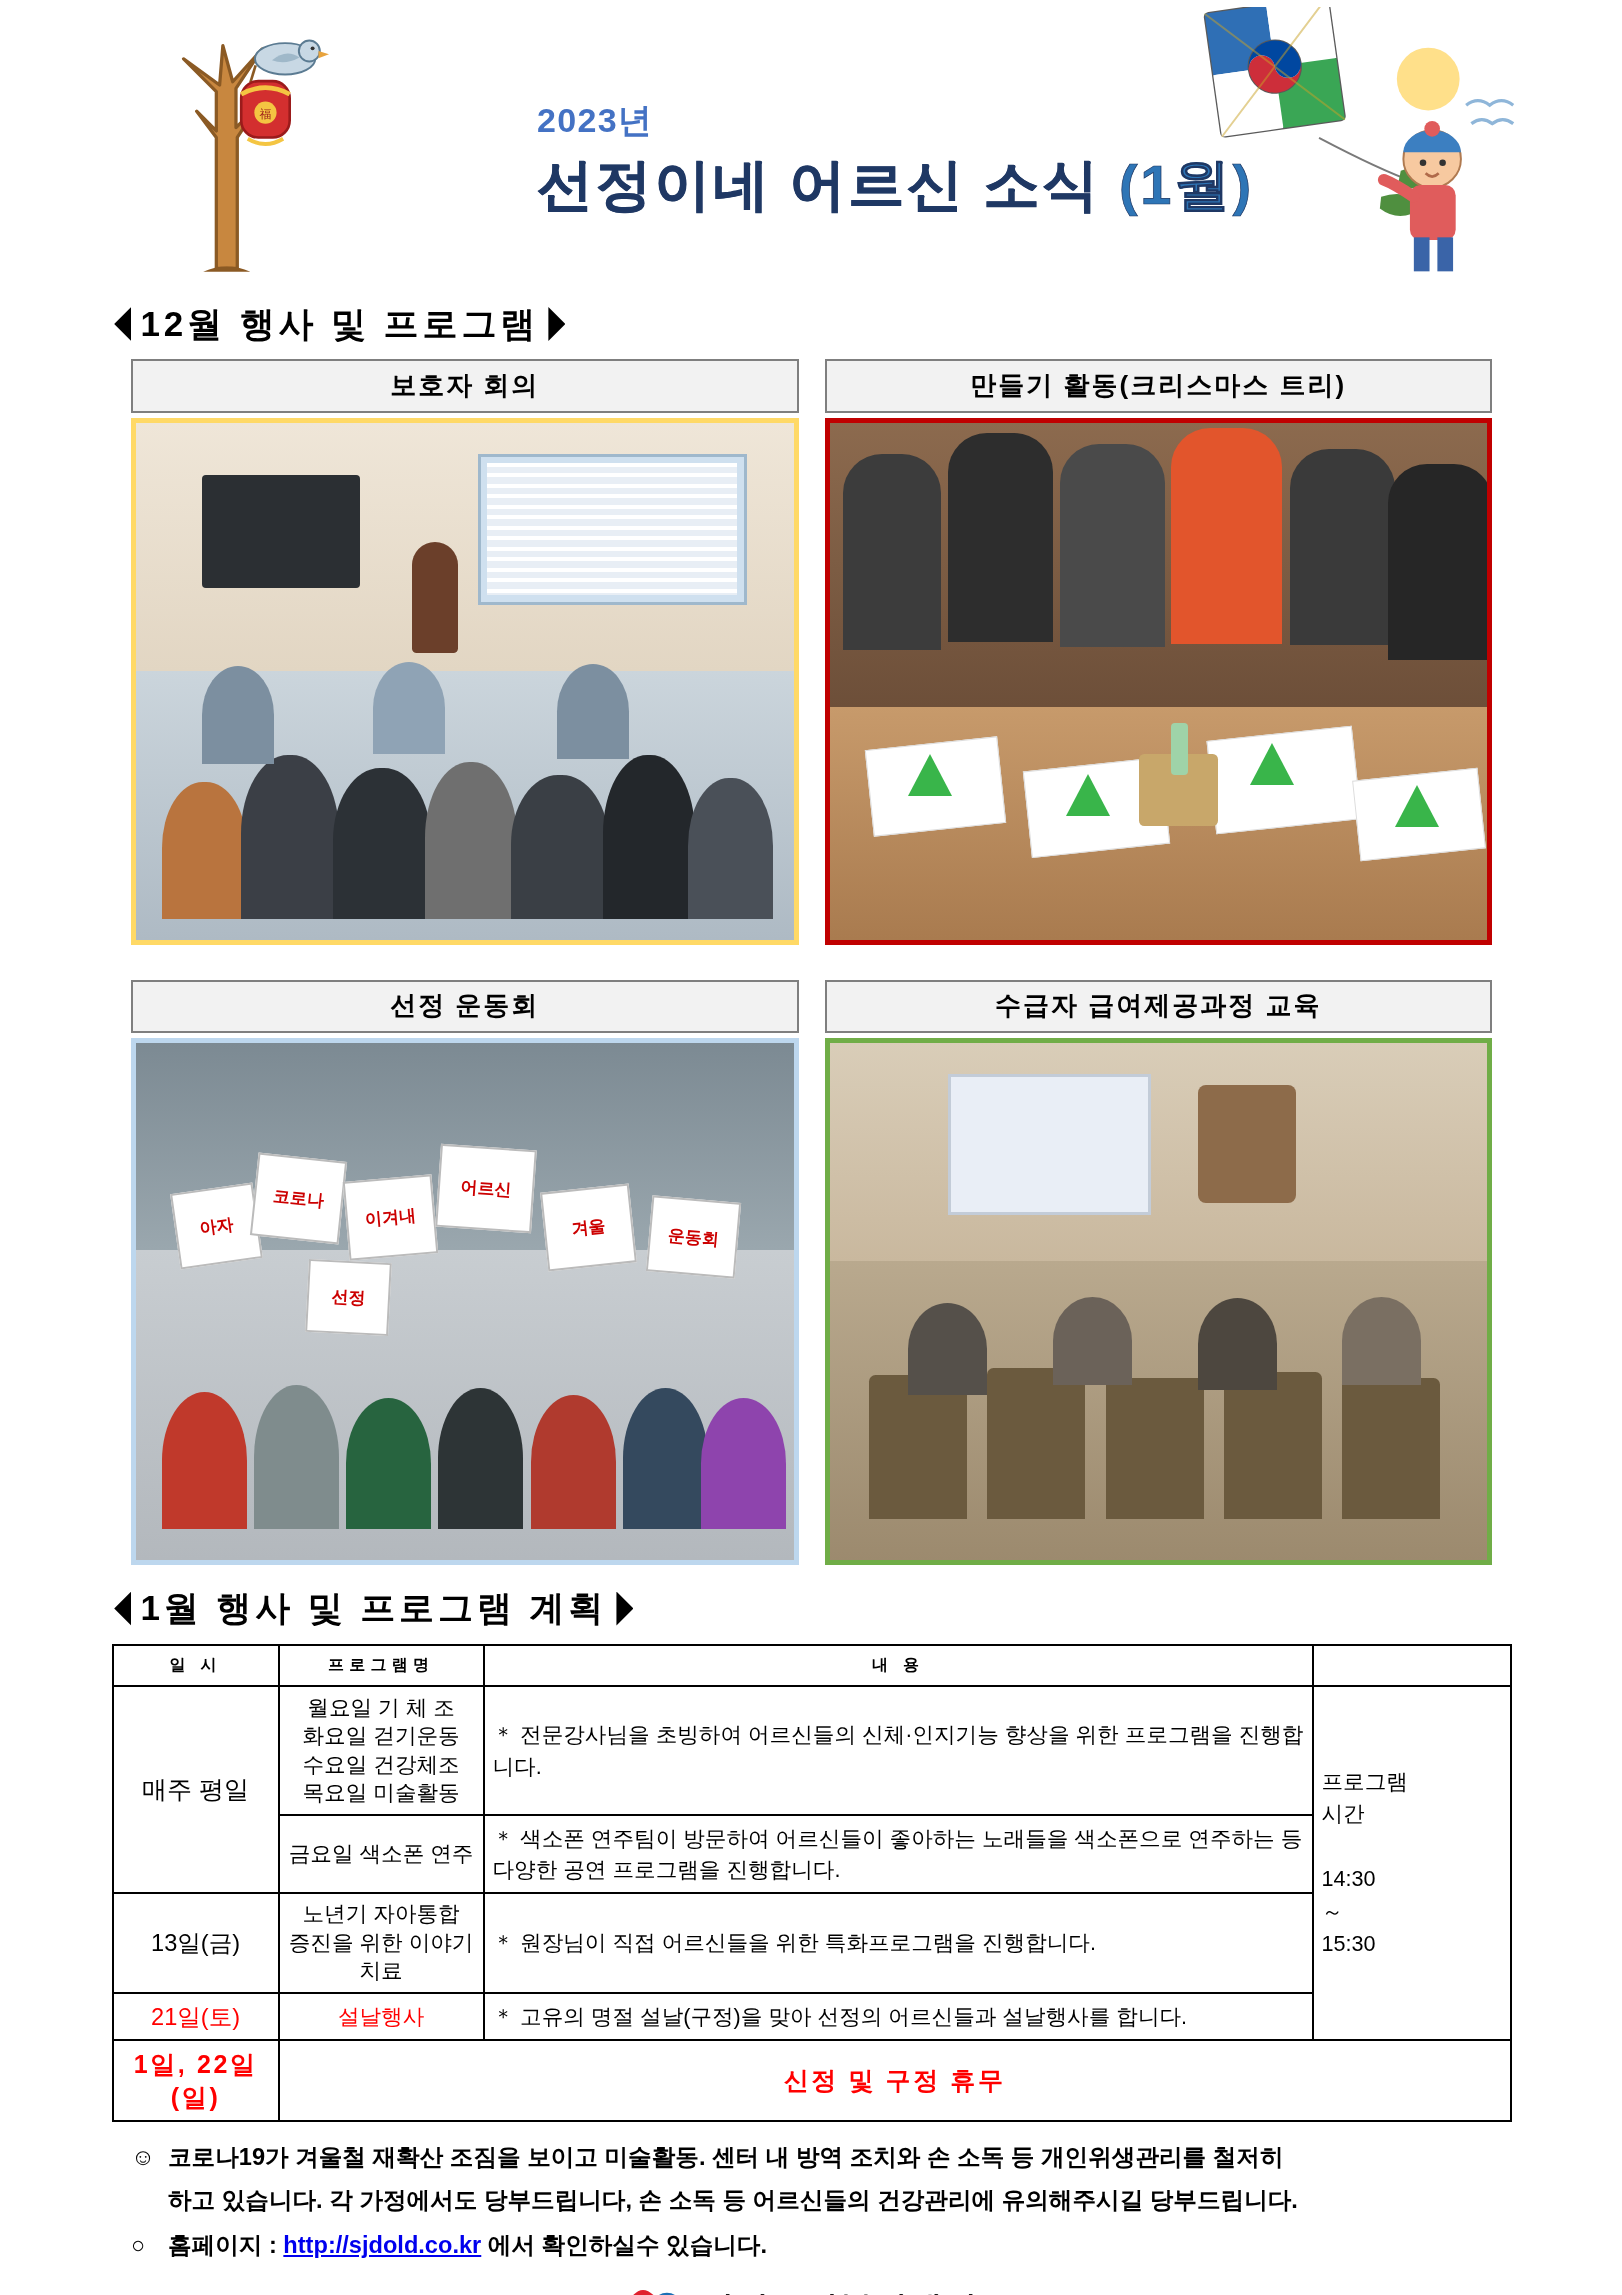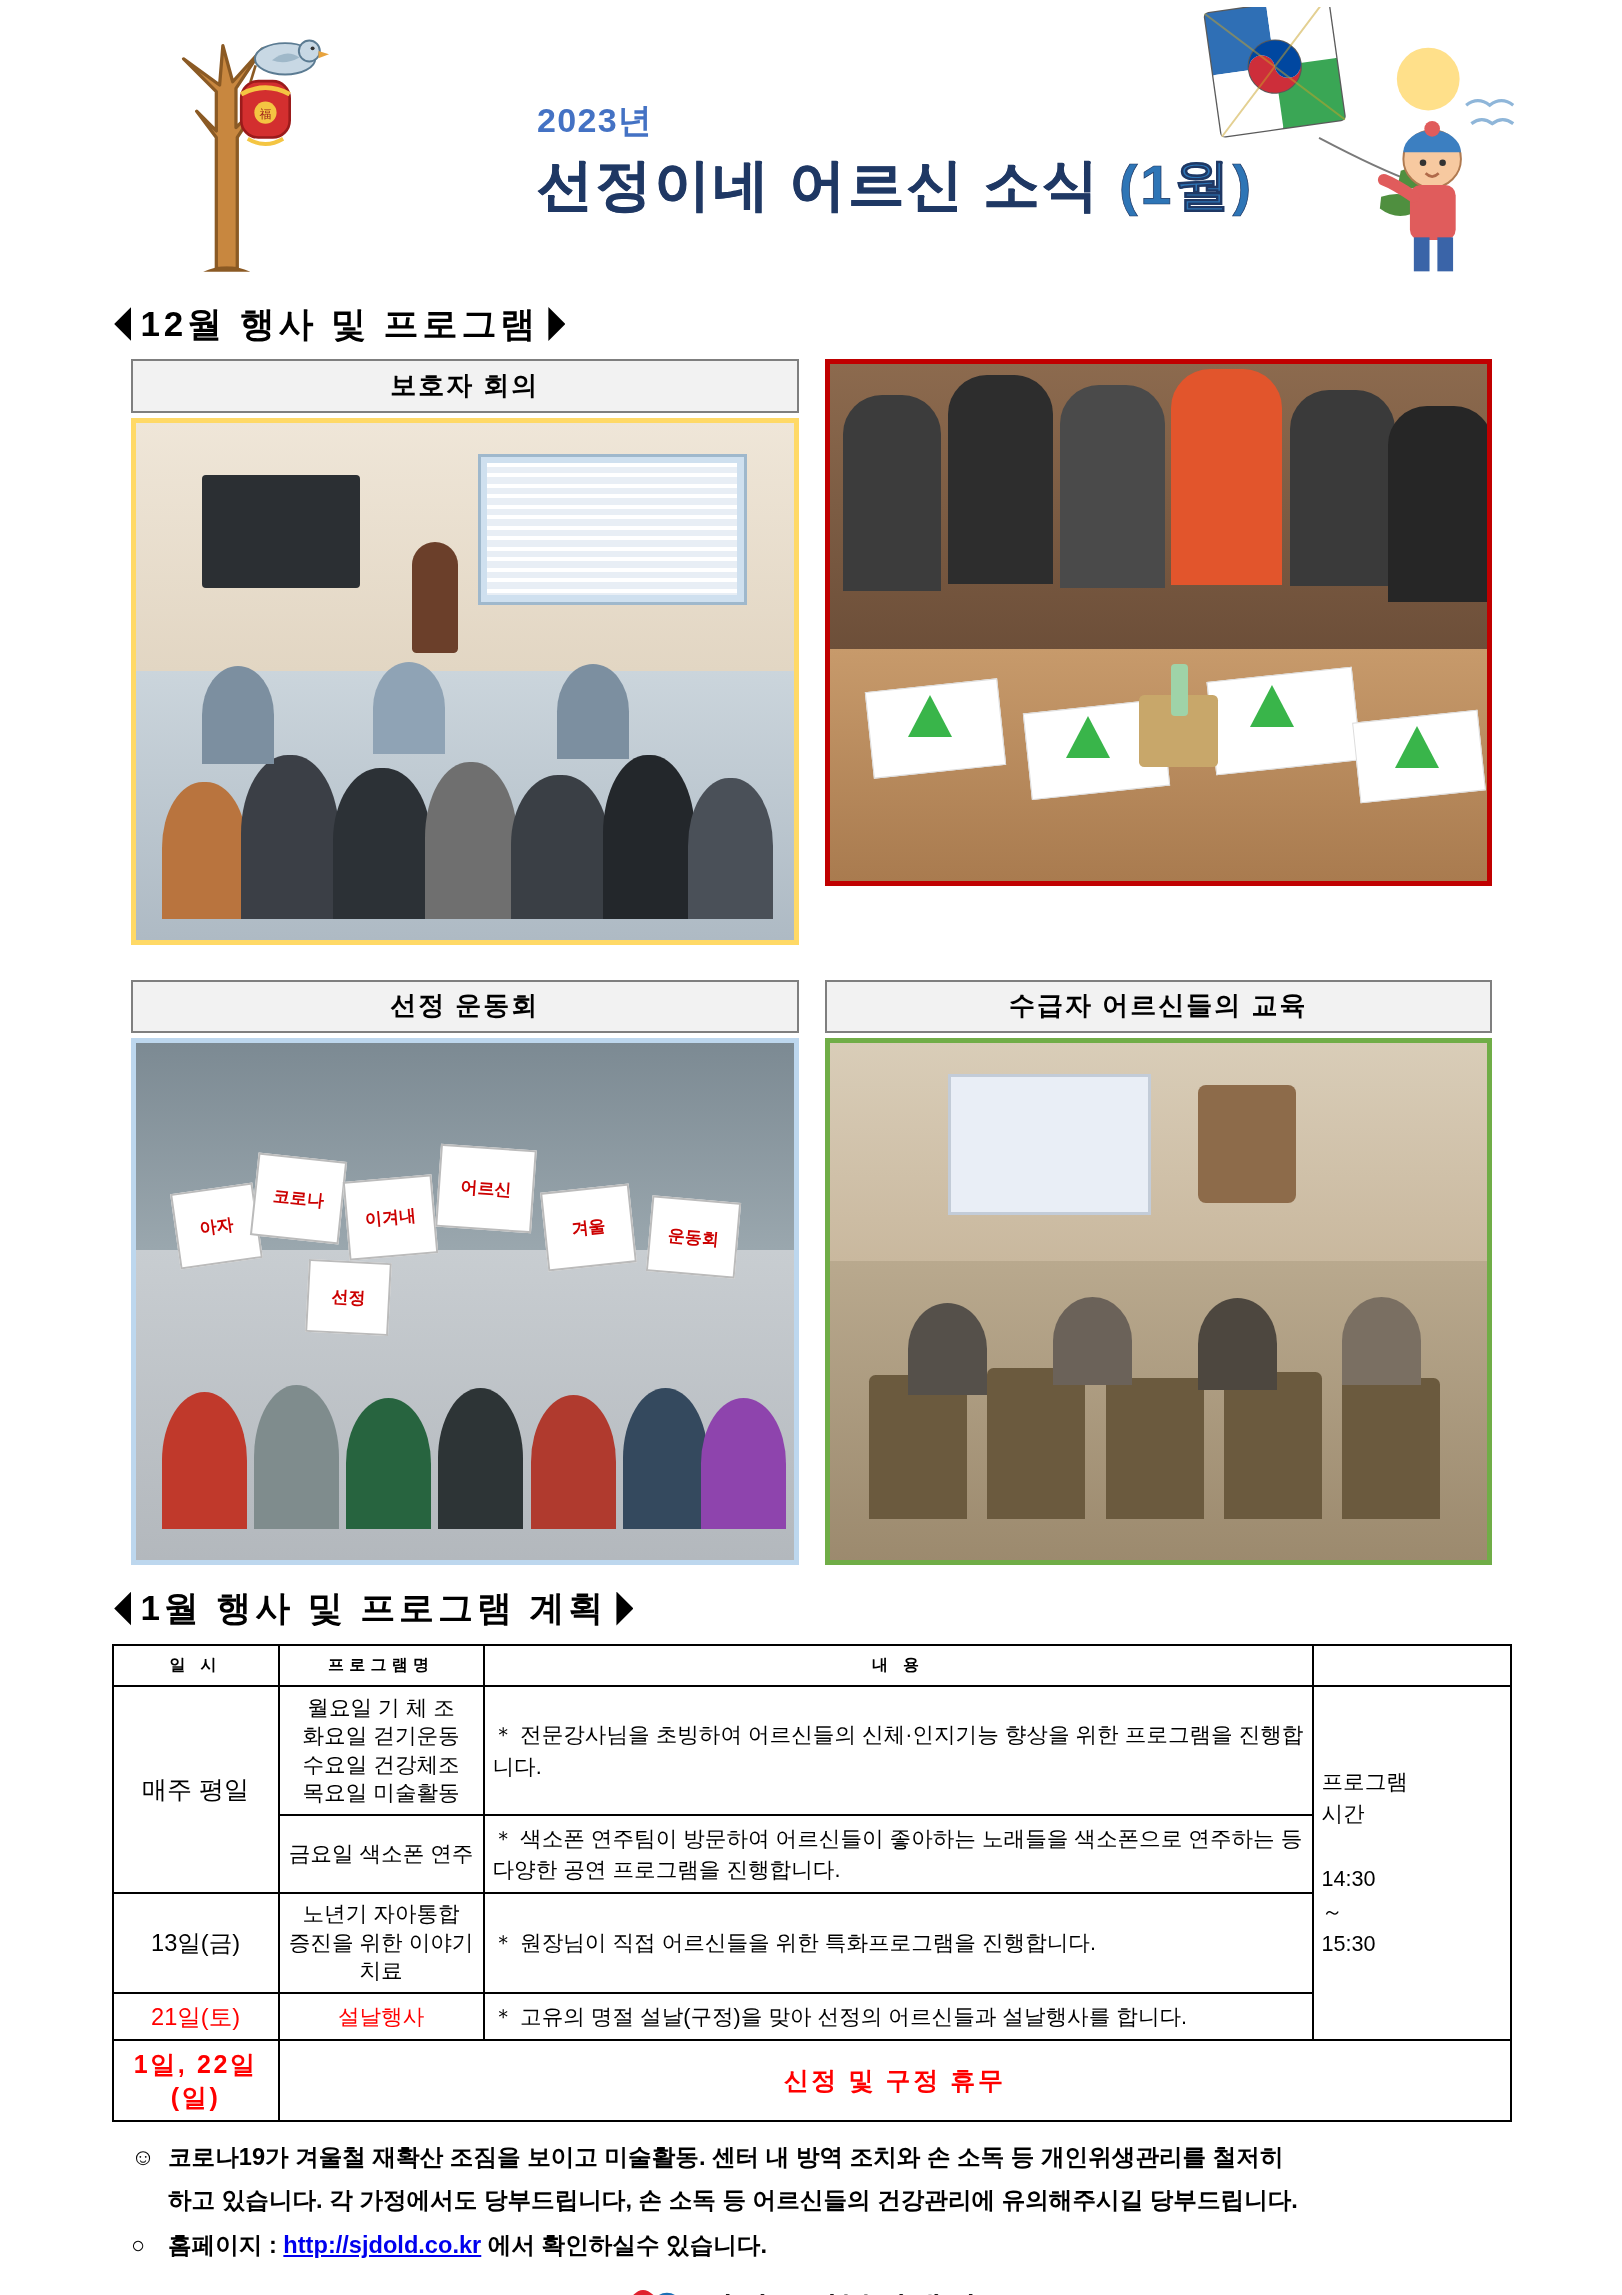--- a/index.html
+++ b/index.html
@@ -315,20 +315,21 @@
           <div class="s1-person" style="left:71%; width:92px; height:164px; background:#23272b;"></div>
           <div class="s1-person" style="left:84%; width:85px; height:141px; background:#4a5058;"></div>
           <div class="s1-person" style="left:10%; bottom:34%; width:72px; height:98px; background:#7c8fa0; border-radius:50% 50% 0 0;"></div>
           <div class="s1-person" style="left:36%; bottom:36%; width:72px; height:92px; background:#8fa3b5; border-radius:50% 50% 0 0;"></div>
           <div class="s1-person" style="left:64%; bottom:35%; width:72px; height:95px; background:#7c8fa0; border-radius:50% 50% 0 0;"></div>
         </div>
       </div>
     </div>
 
     <div class="photo-card">
+      <div class="photo-caption">만들기 활동(크리스마스 트리)</div>
       <div class="photo-frame frame-red">
         <div class="scene">
           <div class="band s2-top"></div>
           <div class="band s2-table"></div>
           <div style="position:absolute;left:2%;top:6%;width:98px;height:196px;background:#3c3c3c;border-radius:39px 39px 0 0;"></div>
           <div style="position:absolute;left:18%;top:2%;width:105px;height:209px;background:#2d2d2d;border-radius:39px 39px 0 0;"></div>
           <div style="position:absolute;left:35%;top:4%;width:105px;height:203px;background:#4a4a4a;border-radius:39px 39px 0 0;"></div>
           <div style="position:absolute;left:52%;top:1%;width:111px;height:216px;background:#e2552c;border-radius:39px 39px 0 0;"></div>
           <div style="position:absolute;left:70%;top:5%;width:105px;height:196px;background:#3a3a3a;border-radius:39px 39px 0 0;"></div>
           <div style="position:absolute;left:85%;top:8%;width:105px;height:196px;background:#262626;border-radius:39px 39px 0 0;"></div>
@@ -364,21 +365,21 @@
           <div style="position:absolute;left:32%;bottom:6%; width:85px;height:131px;background:#27643f;border-radius:50% 50% 0 0;"></div>
           <div style="position:absolute;left:46%;bottom:6%; width:85px;height:141px;background:#2d3436;border-radius:50% 50% 0 0;"></div>
           <div style="position:absolute;left:60%;bottom:6%; width:85px;height:134px;background:#b03a2e;border-radius:50% 50% 0 0;"></div>
           <div style="position:absolute;left:74%;bottom:6%; width:85px;height:141px;background:#34495e;border-radius:50% 50% 0 0;"></div>
           <div style="position:absolute;left:86%;bottom:6%; width:85px;height:131px;background:#8e44ad;border-radius:50% 50% 0 0;"></div>
         </div>
       </div>
     </div>
 
     <div class="photo-card">
-      <div class="photo-caption">수급자 어르신들의 교육</div>
+      <div class="photo-caption">수급자 급여제공과정 교육</div>
       <div class="photo-frame frame-green">
         <div class="scene">
           <div class="band s4-top"></div>
           <div class="band s4-floor"></div>
           <div class="s4-proj"></div>
           <div style="position:absolute;left:56%;top:8%;width:98px;height:118px;background:#8d6b4a;border-radius:7.9px;"></div>
           <div class="s4-chair" style="left:6%;  bottom:8%;  width:98px; height:144px;"></div>
           <div class="s4-chair" style="left:24%; bottom:8%;  width:98px; height:151px;"></div>
           <div class="s4-chair" style="left:42%; bottom:8%;  width:98px; height:141px;"></div>
           <div class="s4-chair" style="left:60%; bottom:8%;  width:98px; height:147px;"></div>

